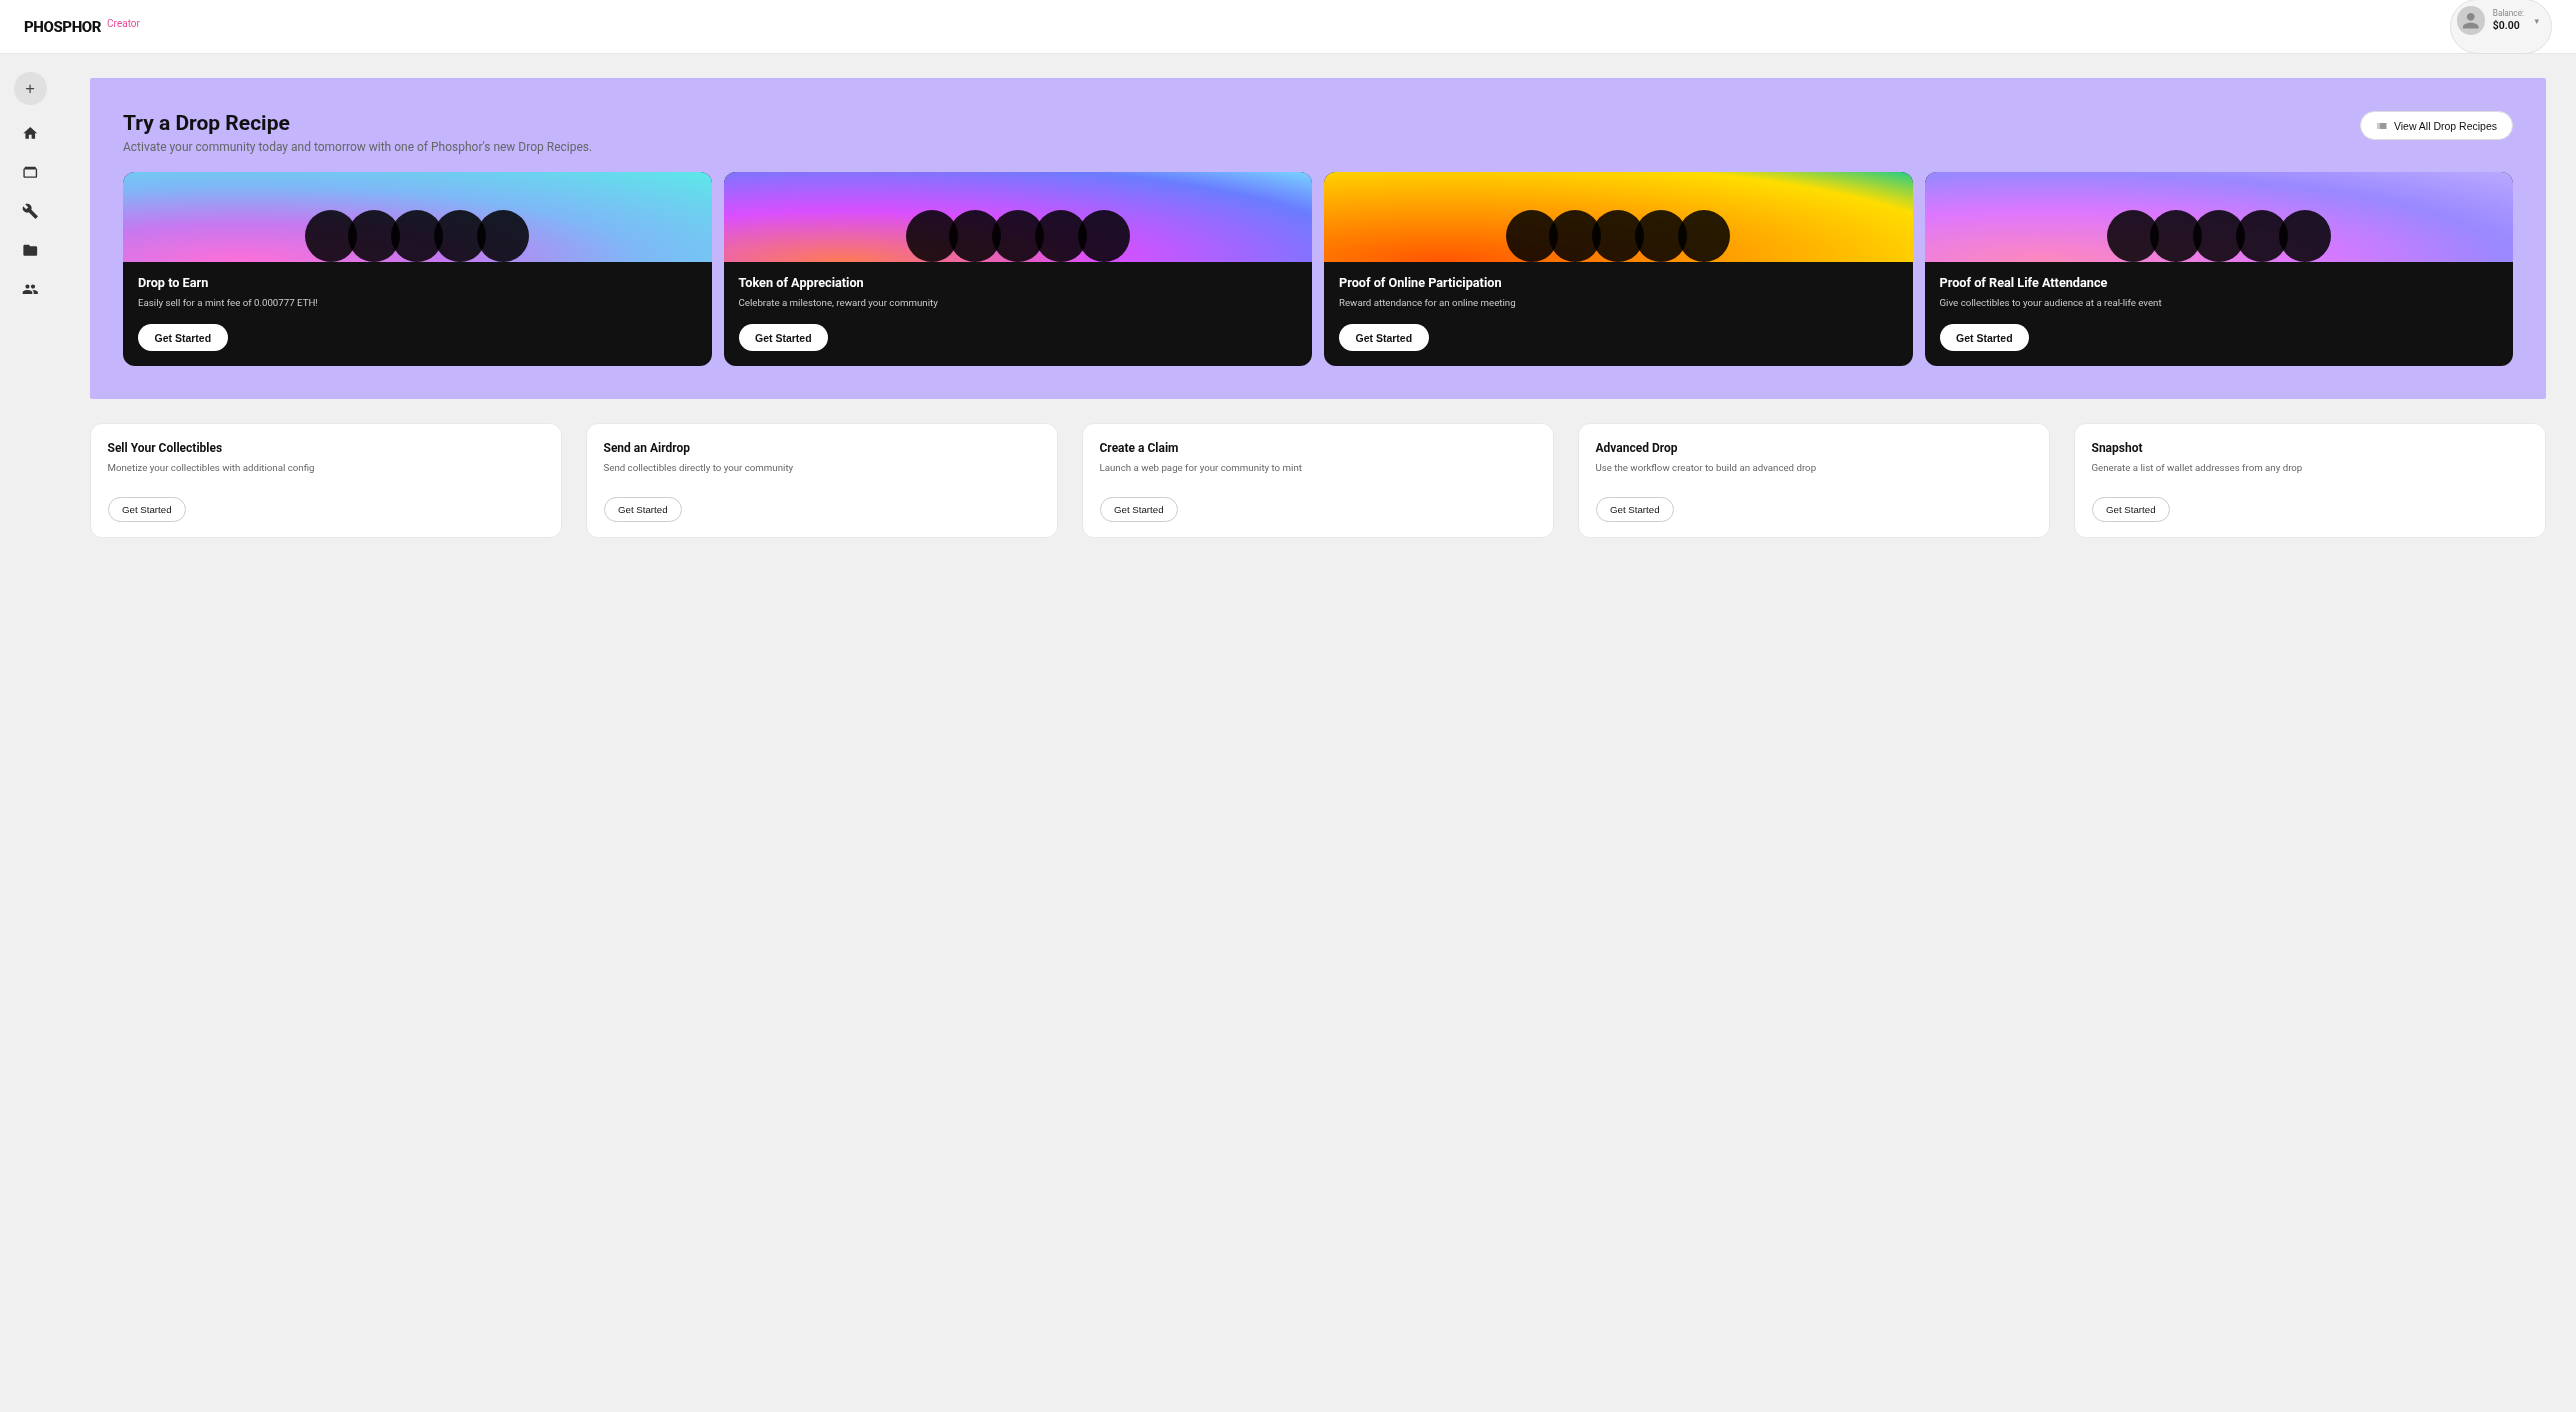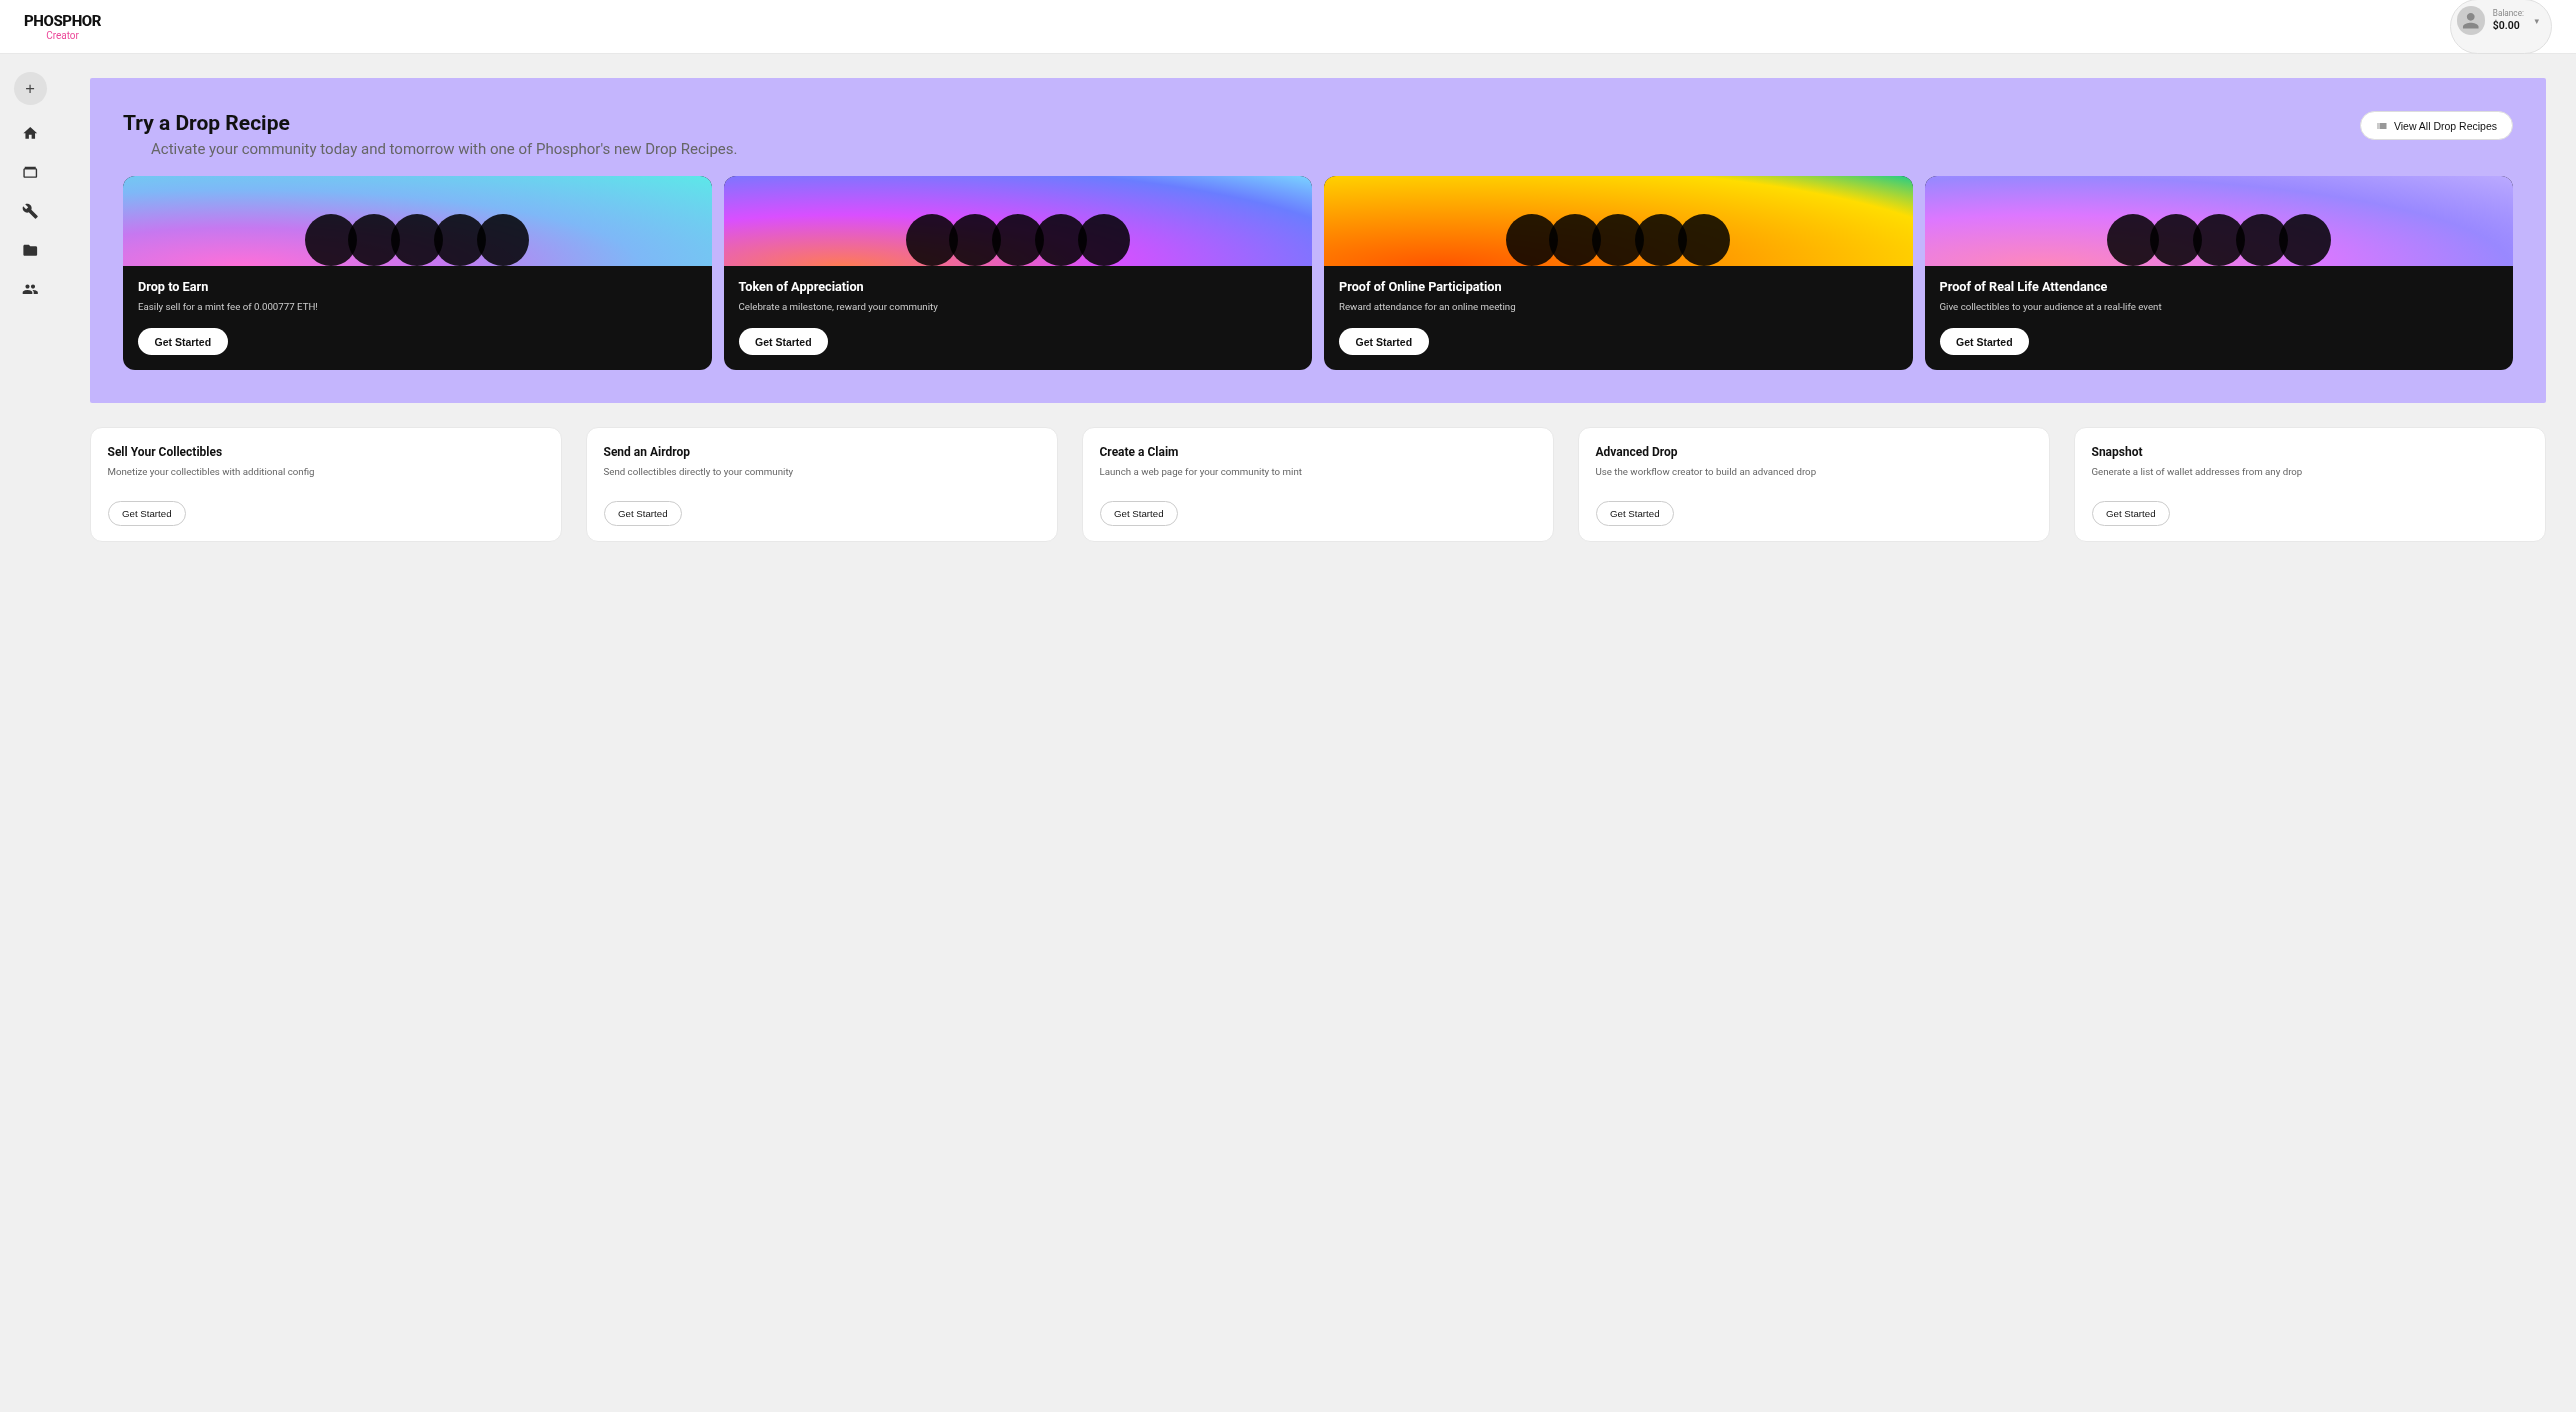--- a/index.html
+++ b/index.html
@@ -20,22 +20,21 @@
       padding: 0 24px;
       border-bottom: 0.7px solid #e8e8e8;
       position: fixed;
       top: 0;
       left: 0;
       right: 0;
       z-index: 100;
     }
     .logo {
       display: flex;
-      align-items: center;
-      flex-direction: column;
+      gap: 6px;
     }
     .logo-text {
       font-size: 15px;
       font-weight: 800;
       letter-spacing: -0.4px;
       color: #111;
     }
     .logo-creator {
       font-size: 10px;
       font-weight: 400;
@@ -138,23 +137,22 @@
       align-items: flex-start;
       justify-content: space-between;
       margin-bottom: 18px;
     }
     .section-title {
       font-size: 21px;
       font-weight: 700;
       margin-bottom: 4.5px;
     }
     .section-subtitle {
-      font-size: 15px;
+      font-size: 12px;
       color: #666;
-      margin-left: 28px;
     }
     .view-all-btn {
       display: flex;
       align-items: center;
       gap: 6px;
       background: #fff;
       border: 1.1px solid #ddd;
       border-radius: 22.5px;
       padding: 7.5px 15px;
       font-size: 10.5px;

